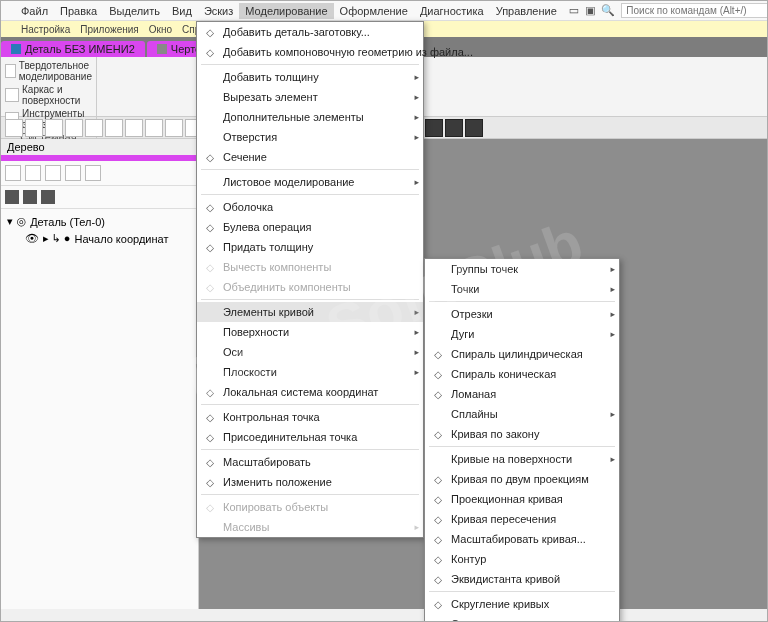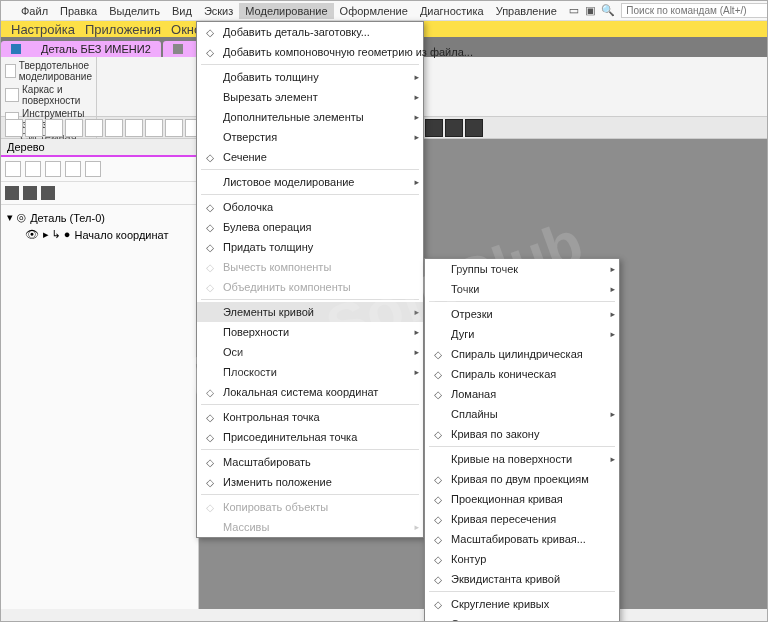--- a/index.html
+++ b/index.html
@@ -6,41 +6,41 @@
 body { width: 768px; height: 622px; background: #f0f0f0; border: 1px solid #aaa; overflow: hidden; position: relative; }
 
 .menubar { display:flex; align-items:center; height:20px; background:#f8f8f8; border-bottom:1px solid #ddd; font-size:11px; padding:0 4px;gap:6px; }
 .menubar .logo { width:14px; height:14px; background:#2a7ab9; margin-right:4px; border-radius:2px; }
 .menubar .mitem { padding:2px 6px; color:#333; cursor:pointer; }
 .menubar .mitem.active { background:#d0d0d0; }
 .menubar .win-controls { margin-left:auto; display:flex; gap:6px; align-items:center; }
 .menubar .win-controls span { font-size:11px; color:#555; }
 .menubar .search { border:1px solid #ccc; padding:1px 4px; font-size:10px; width:150px; color:#888; background:#fff; }
 
-.subbar { display:flex; align-items:center; height:16px; background:#fde047; font-size:13px; padding:0 10px; color:#444; gap:10px; }
+.subbar { display:flex; align-items:center; height:16px; background:#fef9c3; font-size:10px; padding:0 20px; color:#444; gap:10px; }
 
 .tabstrip { display:flex; height:20px; background:#7d7d7d; font-size:11px; align-items:flex-end; }
-.tabstrip .tab { background:#f0abfc; color:#222; padding:2px 10px; margin-right:2px; border-top-left-radius:3px; border-top-right-radius:3px; display:flex; align-items:center; gap:20px; }
+.tabstrip .tab { background:#d946ef; color:#222; padding:2px 10px; margin-right:2px; border-top-left-radius:3px; border-top-right-radius:3px; display:flex; align-items:center; gap:4px; }
 .tabstrip .tab .tabicon { width:10px; height:10px; display:inline-block; }
 
 .ribbon-row { display:flex; height:60px; background:#f4f4f4; border-bottom:1px solid #ccc;flex-direction:column; }
 .ribbon-group { border-right:1px solid #ccc; padding:2px 4px; display:flex; flex-direction:column; justify-content:space-between; }
 .ribbon-group .glabel { font-size:11px; color:#555; text-align:center; }
 .ribbon-icons { display:flex; flex-wrap:wrap; gap:2px; }
 .ribbon-icons .ic { width:16px; height:16px; border:1px solid #bbb; background:#fff; }
 .ribbon-line { display:flex; align-items:center; gap:3px; font-size:10px; color:#333; padding:1px 0;}
 .ribbon-line .ic { width:14px;height:14px;border:1px solid #bbb;background:#fff;}
 
 .secondary-tb { display:flex; align-items:center; height:22px; background:#e8e8e8; border-bottom:1px solid #ccc; gap:2px; padding:0 4px; overflow:hidden;}
 .secondary-tb .tbtn { width:18px; height:18px; background:#fff; border:1px solid #bbb; }
 .secondary-tb .tbtn.dark { background:#3a3a3a; border-color:#222; }
 
 .main-area { display:flex; height:470px; }
 .side-panel { width:198px; background:#fafafa; border-right:1px solid #ccc; display:flex; flex-direction:column; }
-.side-title { font-size:11px; padding:2px 6px; background:#eee; border-bottom:2px solid #d946ef; }
+.side-title { font-size:11px; padding:2px 6px; background:#eee; border-bottom:6px solid #d946ef; }
 .side-icons { display:flex; gap:4px; padding:4px; border-bottom:1px solid #ddd; }
 .side-icons .sic { width:16px; height:16px; border:1px solid #bbb; background:#fff; }
 .side-icons2 { display:flex; gap:4px; padding:4px; border-bottom:1px solid #ddd; }
 .side-icons2 .sic { width:14px; height:14px; background:#555; }
 .tree { font-size:11px; padding:4px 6px; }
 .tree-row { display:flex; align-items:center; gap:4px; padding:2px 0; }
 .tree-indent { padding-left:18px; }
 
 .canvas { flex:1; background:#8d8d8d; position:relative; }
 .canvas .axes { position:absolute; left:50%; bottom:50px; transform:translateX(-50%); }

